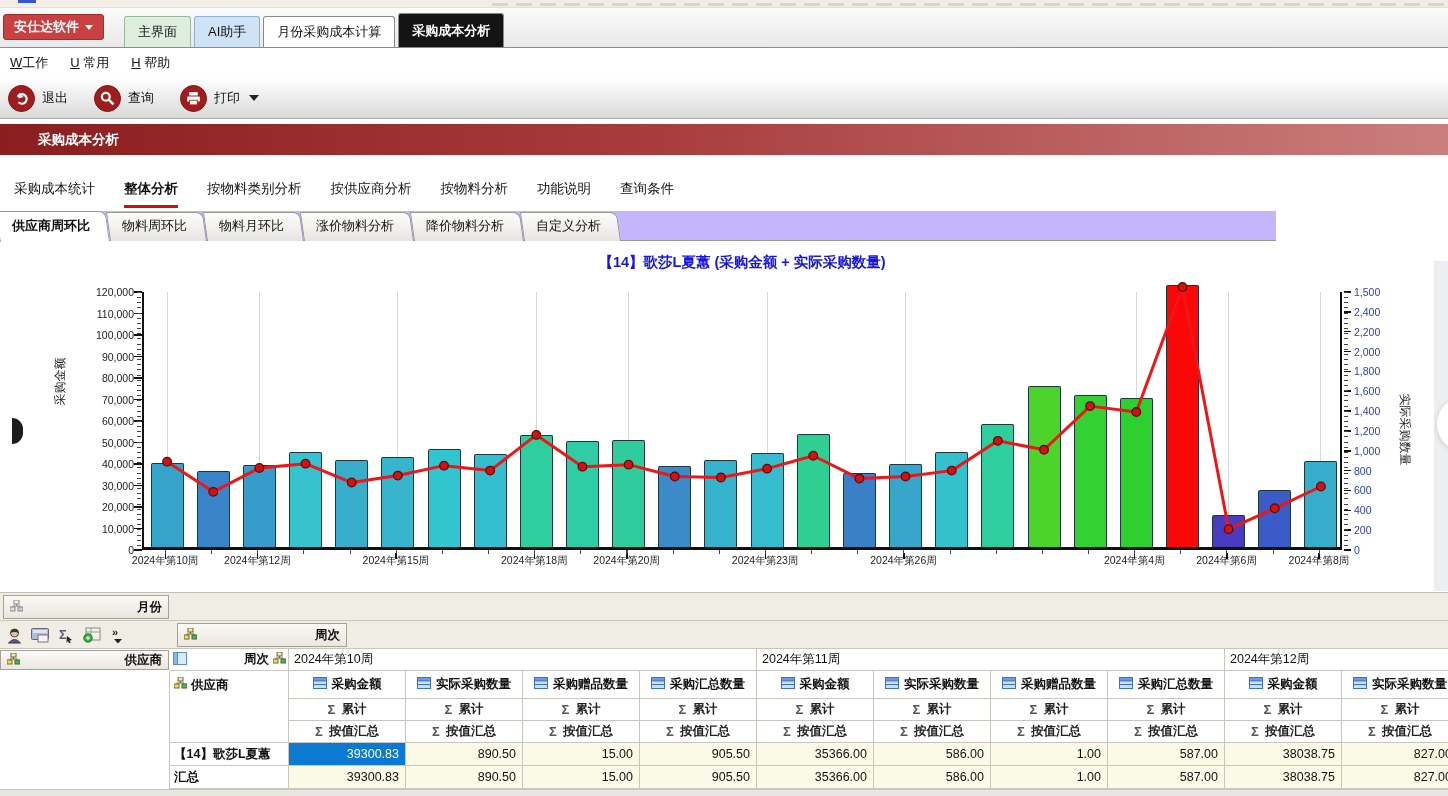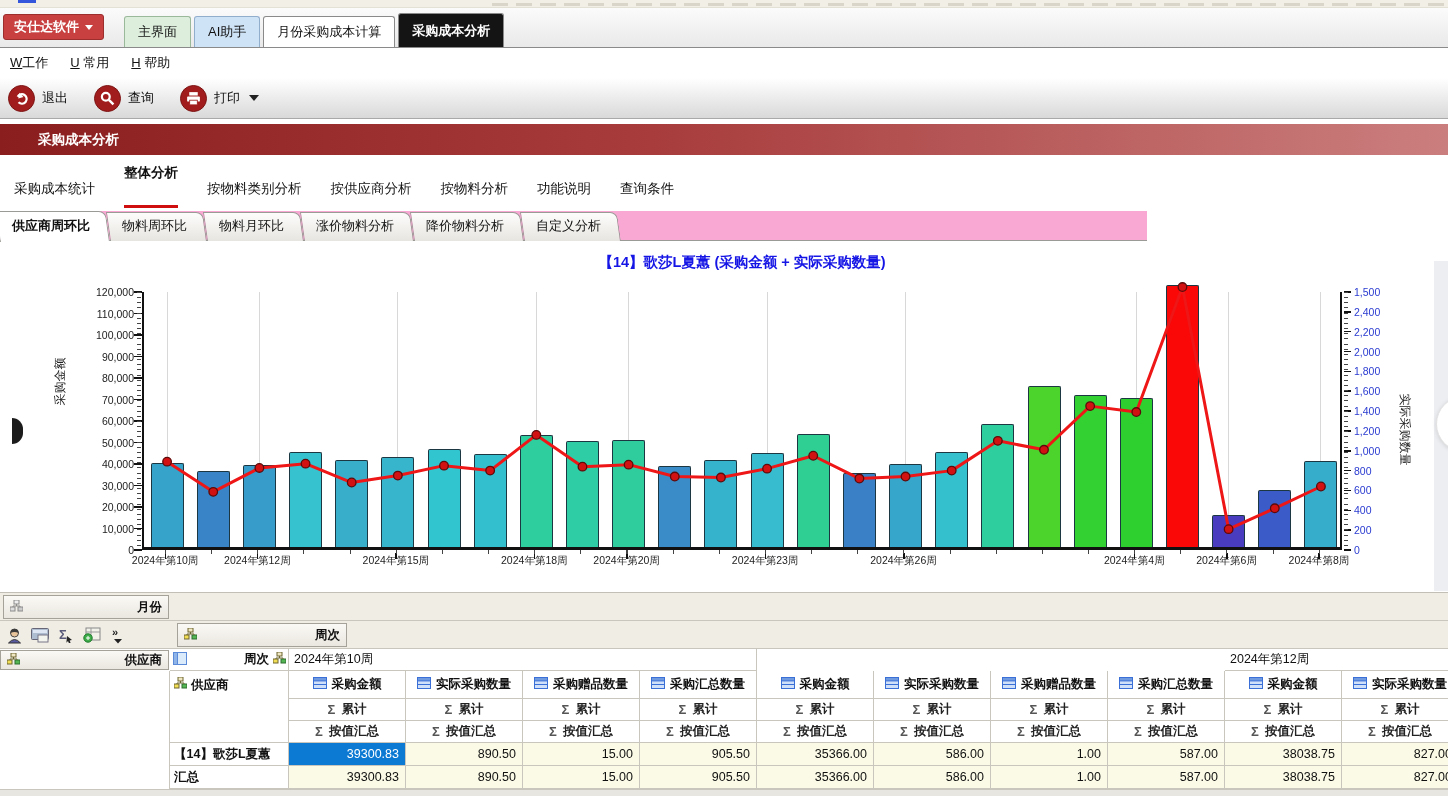--- a/index.html
+++ b/index.html
@@ -25,23 +25,23 @@
   
   #toolbar{left:0;top:78px;width:1448px;height:41px;background:linear-gradient(#ffffff,#d9d9d9);border-bottom:1px solid #a9a9a9;display:flex;align-items:center;gap:26px;padding-left:8px}
   .tbtn{display:flex;align-items:center;gap:7px;font-size:13px}
   .tico{width:27px;height:27px;border-radius:50%;background:#a11d1d;border:1px solid #7d1414;display:flex;align-items:center;justify-content:center}
   .tcaret{width:0;height:0;border-left:5px solid transparent;border-right:5px solid transparent;border-top:6px solid #222;margin-left:2px}
   
   #banner{left:0;top:124px;width:1448px;height:31px;background:linear-gradient(to right,#8a1e1e,#a83c3c 45%,#cb7e7e);color:#fff;font-weight:bold;font-size:13.5px;display:flex;align-items:center;padding-left:38px}
   
   #maintabs{left:0;top:168px;width:1448px;height:40px;display:flex;gap:29px;padding-left:14px;align-items:flex-end;font-size:13.5px;background:#fff}
   .mtab{padding-bottom:10px}
-  .mtab.active{font-weight:bold;border-bottom:3px solid #cf0f0f;padding-bottom:23px}
-  
-  #subtabs{left:0;top:211px;width:1147px;height:30px;display:flex;border-bottom:1px solid #9a9a96;background:#f9a8d4}
+  .mtab.active{font-weight:bold;border-bottom:3px solid #cf0f0f;padding-bottom:7px}
+  
+  #subtabs{left:0;top:211px;width:1276px;height:30px;display:flex;border-bottom:1px solid #9a9a96;background:#c4b5fd}
   .stab{position:relative;height:30px;padding:0 20px 0 12px;display:flex;align-items:center;font-size:13px}
   .stab::before{content:"";position:absolute;inset:1px 0 0 0;background:linear-gradient(#fdfdfc,#e7e5e0);border:1px solid #9a9a96;border-bottom:none;border-radius:0 7px 0 0;transform:skewX(8deg);transform-origin:0 100%}
   .stab.active::before{background:#fff;inset:0 0 -1px 0}
   .stab.active{font-weight:bold}
   .stab span{position:relative;z-index:2}
   
   #chartsec{left:12px;top:241px;width:1448px;height:351px;background:#fff}
   #charttitle{position:absolute;left:130px;top:12px;width:1200px;text-align:center;color:#1515e6;font-weight:bold;font-size:14.5px}
   #plot{position:absolute;left:130px;top:51px;width:1200px;height:258px;border-left:2px solid #111;border-right:2px solid #111;border-bottom:3px solid #111;overflow:visible}
   .grid{position:absolute;top:0;bottom:0;width:1px;background:#d8d8d8}
@@ -394,20 +394,21 @@
         </svg></span>
       <span style="flex:1;text-align:right;font-weight:bold;padding-right:4px">周次</span>
       <span style="margin-right:2px"><svg width="13" height="12" viewBox="0 0 13 12">
           <rect x="4" y="0" width="5" height="4" fill="#efe7c2" stroke="#6e6630"></rect>
           <rect x="0" y="7" width="5" height="4" fill="#f2df56" stroke="#6e6630"></rect>
           <rect x="8" y="7" width="5" height="4" fill="#53b553" stroke="#2e6e30"></rect>
           <path d="M6.5 4 v2 M3 7 V6 h7 v1" stroke="#6e6630" fill="none"></path>
         </svg></span>
     </div>
     <div class="pcell wklab" style="left: 289px; top: 56px; width: 468px; height: 22px;">2024年第10周</div>
+    <div class="pcell wklab" style="left: 757px; top: 56px; width: 468px; height: 22px;">2024年第11周</div>
     <div class="pcell wklab" style="left: 1225px; top: 56px; width: 234px; height: 22px;">2024年第12周</div>
     <div class="pcell" style="border-bottom: none; left: 0px; top: 78px; width: 170px; height: 118px;"></div>
     <div class="pcell" style="align-items: flex-start; left: 170px; top: 78px; width: 119px; height: 72px;">
       <span style="display:flex;align-items:flex-start;gap:4px;padding:6px 0 0 4px;font-weight:bold;width:100%;height:100%">
         <span><svg width="13" height="12" viewBox="0 0 13 12">
             <rect x="4" y="0" width="5" height="4" fill="#efe7c2" stroke="#6e6630"></rect>
             <rect x="0" y="7" width="5" height="4" fill="#f2df56" stroke="#6e6630"></rect>
             <rect x="8" y="7" width="5" height="4" fill="#53b553" stroke="#2e6e30"></rect>
             <path d="M6.5 4 v2 M3 7 V6 h7 v1" stroke="#6e6630" fill="none"></path>
           </svg></span>

